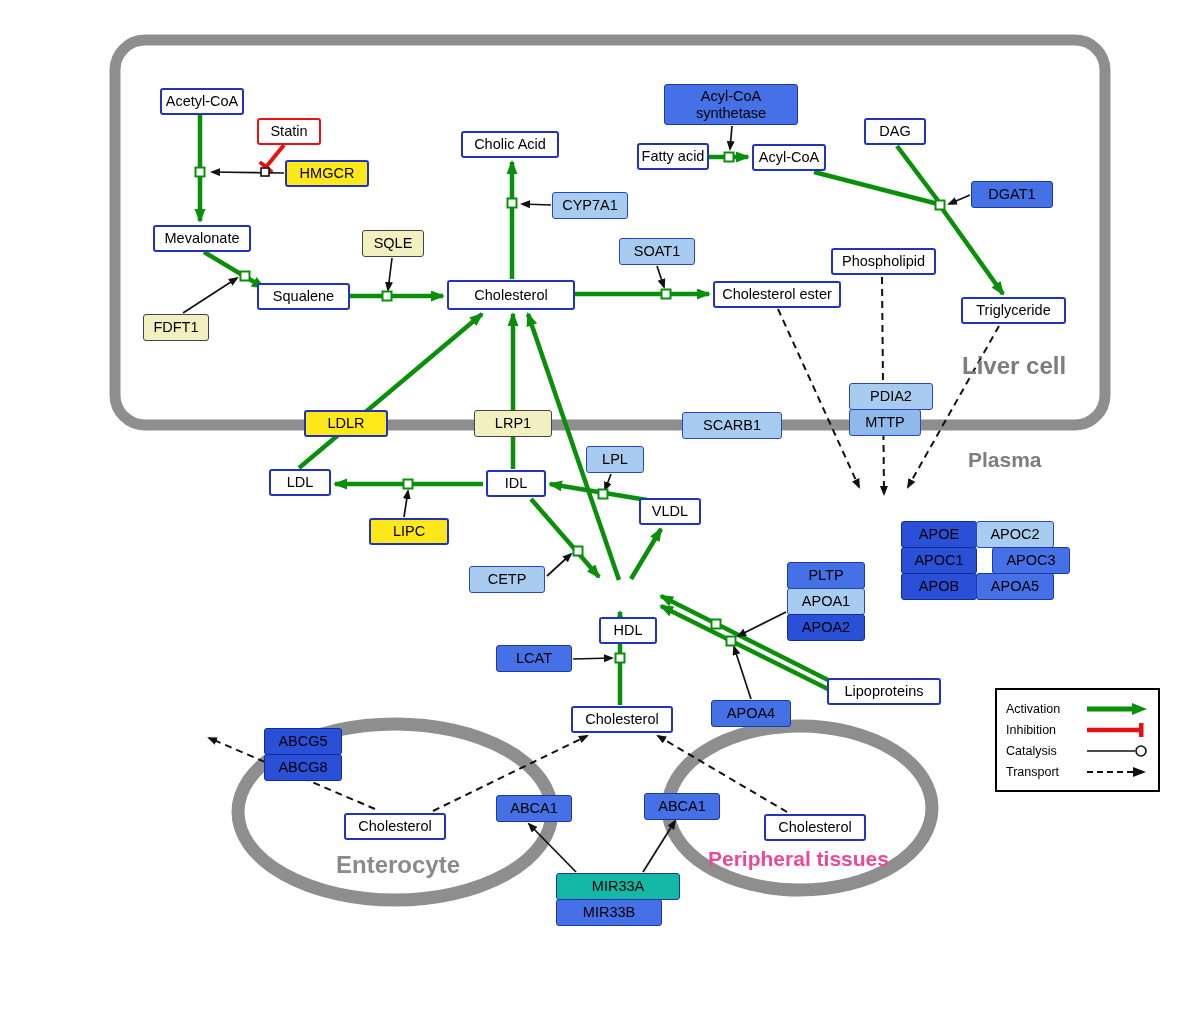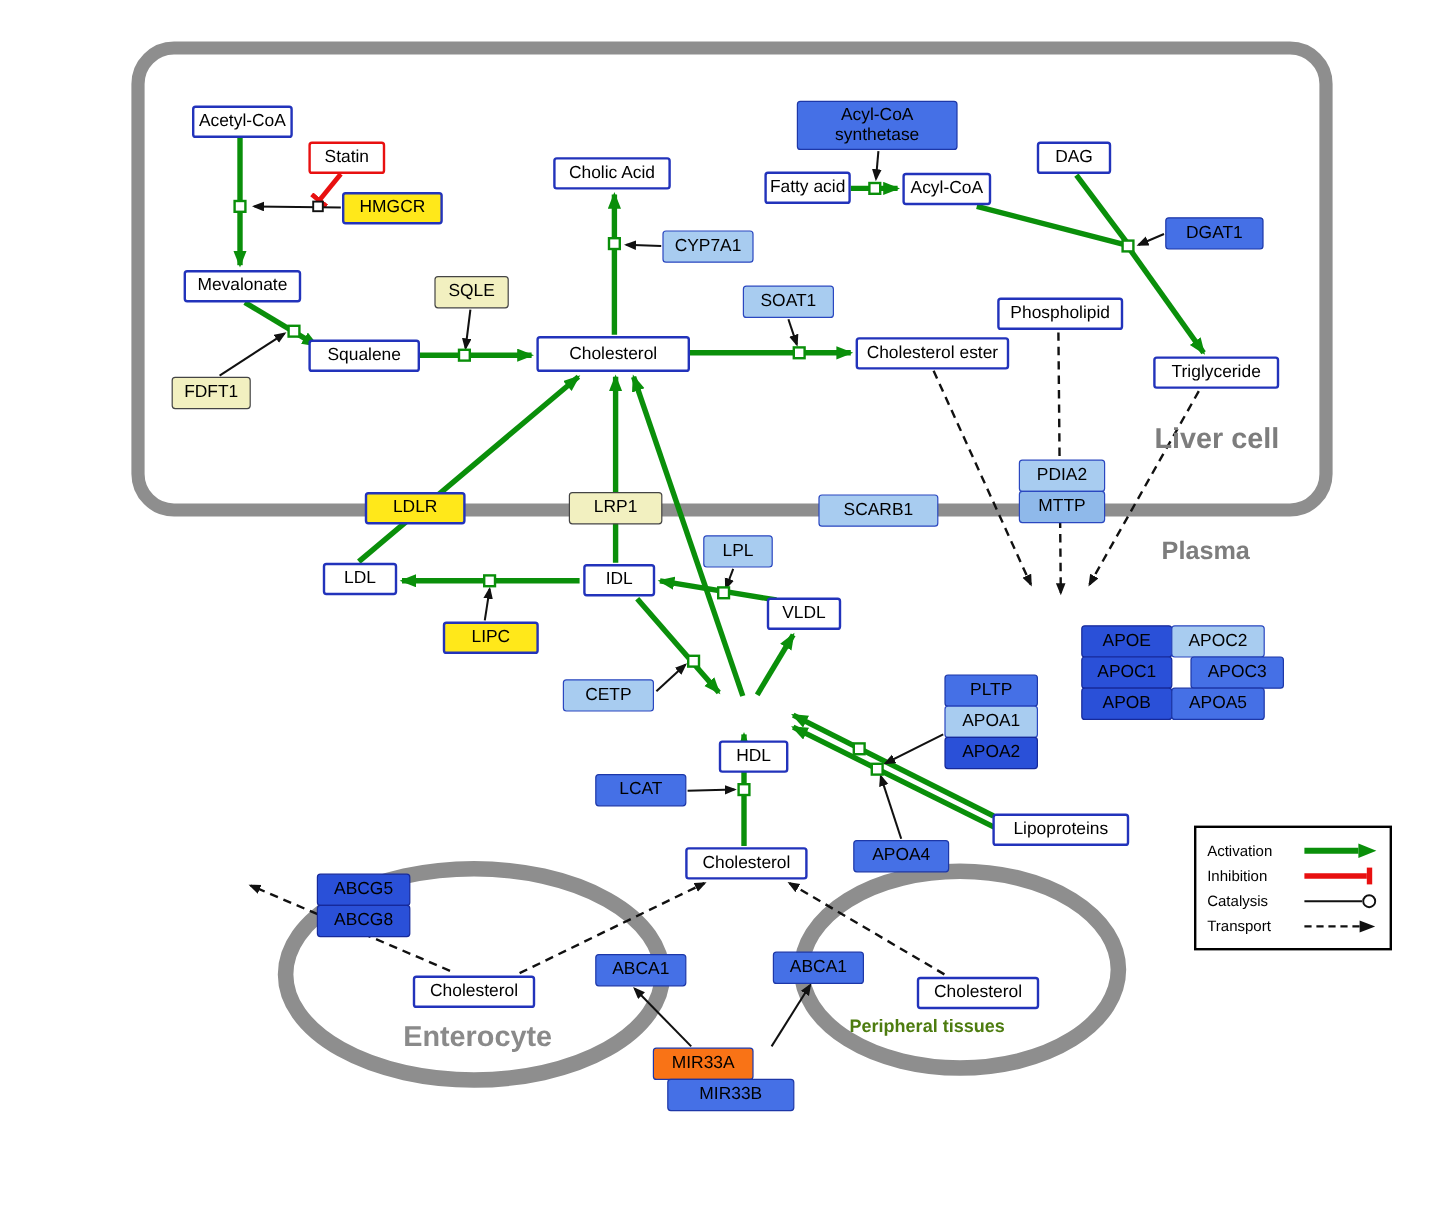--- a/index.html
+++ b/index.html
@@ -7,21 +7,21 @@
          font-family:"Liberation Sans",sans-serif;overflow:hidden;}
   #edge-layer{position:absolute;left:0;top:0;z-index:1;}
   #node-layer{position:absolute;left:0;top:0;width:100%;height:100%;z-index:3;}
   .node{position:absolute;display:flex;align-items:center;justify-content:center;
         text-align:center;box-sizing:border-box;font-size:14.5px;color:#000;
         border-radius:3px;white-space:pre-line;line-height:1.12;background:#fff;}
   .comp-label{position:absolute;z-index:2;font-weight:bold;color:#7d7d7d;}
   #label-liver{left:962px;top:352px;font-size:24px;}
   #label-plasma{left:968px;top:448px;font-size:21px;}
   #label-enterocyte{left:336px;top:851px;font-size:24px;color:#8a8a8a;}
-  #label-peripheral{left:708px;top:847px;font-size:15px;color:#4d7c0f;}
+  #label-peripheral{left:708px;top:847px;font-size:21px;color:#ec4899;}
   #legend{position:absolute;left:995px;top:688px;width:165px;z-index:4;background:#fff;
           border:2px solid #000;padding:8px 9px;box-sizing:border-box;}
   .lg-row{display:flex;align-items:center;justify-content:space-between;height:21px;}
   .lg-label{font-size:12.5px;color:#000;}
 </style>
 </head>
 <body>
 
 <div id="stage">
   <svg id="edge-layer" width="1200" height="1013" viewBox="0 0 1200 1013">
@@ -109,21 +109,21 @@
       <div class="node" style="left: 619px; top: 238px; width: 76px; height: 27px; background: rgb(168, 204, 240); border: 1.5px solid rgb(42, 71, 192);">SOAT1</div>
       <div class="node" style="left: 713px; top: 281px; width: 128px; height: 27px; background: rgb(255, 255, 255); border: 2.5px solid rgb(34, 51, 187);">Cholesterol ester</div>
       <div class="node" style="left: 664px; top: 84px; width: 134px; height: 41px; background: rgb(69, 112, 230); border: 1.5px solid rgb(29, 55, 168);">Acyl-CoA
 synthetase</div>
       <div class="node" style="left: 637px; top: 143px; width: 72px; height: 27px; background: rgb(255, 255, 255); border: 2.5px solid rgb(34, 51, 187);">Fatty acid</div>
       <div class="node" style="left: 752px; top: 144px; width: 74px; height: 27px; background: rgb(255, 255, 255); border: 2.5px solid rgb(34, 51, 187);">Acyl-CoA</div>
       <div class="node" style="left: 864px; top: 118px; width: 62px; height: 27px; background: rgb(255, 255, 255); border: 2.5px solid rgb(34, 51, 187);">DAG</div>
       <div class="node" style="left: 971px; top: 181px; width: 82px; height: 27px; background: rgb(69, 112, 230); border: 1.5px solid rgb(29, 55, 168);">DGAT1</div>
       <div class="node" style="left: 831px; top: 248px; width: 105px; height: 27px; background: rgb(255, 255, 255); border: 2.5px solid rgb(34, 51, 187);">Phospholipid</div>
       <div class="node" style="left: 961px; top: 297px; width: 105px; height: 27px; background: rgb(255, 255, 255); border: 2.5px solid rgb(34, 51, 187);">Triglyceride</div>
-      <div class="node" style="left: 849px; top: 383px; width: 72px; height: 27px; background: rgb(168, 204, 240); border: 1.5px solid rgb(42, 71, 192);">PDIA2</div>
+      <div class="node" style="left: 849px; top: 383px; width: 84px; height: 27px; background: rgb(168, 204, 240); border: 1.5px solid rgb(42, 71, 192);">PDIA2</div>
       <div class="node" style="left: 849px; top: 409px; width: 72px; height: 27px; background: rgb(143, 185, 234); border: 1.5px solid rgb(42, 71, 192);">MTTP</div>
       <div class="node" style="left: 304px; top: 410px; width: 84px; height: 27px; background: rgb(255, 232, 26); border: 2px solid rgb(34, 51, 187);">LDLR</div>
       <div class="node" style="left: 474px; top: 410px; width: 78px; height: 27px; background: rgb(242, 240, 192); border: 1.5px solid rgb(68, 68, 68);">LRP1</div>
       <div class="node" style="left: 682px; top: 412px; width: 100px; height: 27px; background: rgb(168, 204, 240); border: 1.5px solid rgb(42, 71, 192);">SCARB1</div>
       <div class="node" style="left: 269px; top: 469px; width: 62px; height: 27px; background: rgb(255, 255, 255); border: 2.5px solid rgb(34, 51, 187);">LDL</div>
       <div class="node" style="left: 486px; top: 470px; width: 60px; height: 27px; background: rgb(255, 255, 255); border: 2.5px solid rgb(34, 51, 187);">IDL</div>
       <div class="node" style="left: 586px; top: 446px; width: 58px; height: 27px; background: rgb(168, 204, 240); border: 1.5px solid rgb(42, 71, 192);">LPL</div>
       <div class="node" style="left: 639px; top: 498px; width: 62px; height: 27px; background: rgb(255, 255, 255); border: 2.5px solid rgb(34, 51, 187);">VLDL</div>
       <div class="node" style="left: 369px; top: 518px; width: 80px; height: 27px; background: rgb(255, 232, 26); border: 2px solid rgb(34, 51, 187);">LIPC</div>
       <div class="node" style="left: 469px; top: 566px; width: 76px; height: 27px; background: rgb(168, 204, 240); border: 1.5px solid rgb(42, 71, 192);">CETP</div>
@@ -140,21 +140,21 @@
       <div class="node" style="left: 496px; top: 645px; width: 76px; height: 27px; background: rgb(69, 112, 230); border: 1.5px solid rgb(29, 55, 168);">LCAT</div>
       <div class="node" style="left: 711px; top: 700px; width: 80px; height: 27px; background: rgb(69, 112, 230); border: 1.5px solid rgb(29, 55, 168);">APOA4</div>
       <div class="node" style="left: 827px; top: 678px; width: 114px; height: 27px; background: rgb(255, 255, 255); border: 2.5px solid rgb(34, 51, 187);">Lipoproteins</div>
       <div class="node" style="left: 571px; top: 706px; width: 102px; height: 27px; background: rgb(255, 255, 255); border: 2.5px solid rgb(34, 51, 187);">Cholesterol</div>
       <div class="node" style="left: 264px; top: 728px; width: 78px; height: 27px; background: rgb(42, 80, 216); border: 1.5px solid rgb(22, 41, 154);">ABCG5</div>
       <div class="node" style="left: 264px; top: 754px; width: 78px; height: 27px; background: rgb(42, 80, 216); border: 1.5px solid rgb(22, 41, 154);">ABCG8</div>
       <div class="node" style="left: 344px; top: 813px; width: 102px; height: 27px; background: rgb(255, 255, 255); border: 2.5px solid rgb(34, 51, 187);">Cholesterol</div>
       <div class="node" style="left: 496px; top: 795px; width: 76px; height: 27px; background: rgb(69, 112, 230); border: 1.5px solid rgb(29, 55, 168);">ABCA1</div>
       <div class="node" style="left: 644px; top: 793px; width: 76px; height: 27px; background: rgb(69, 112, 230); border: 1.5px solid rgb(29, 55, 168);">ABCA1</div>
       <div class="node" style="left: 764px; top: 814px; width: 102px; height: 27px; background: rgb(255, 255, 255); border: 2.5px solid rgb(34, 51, 187);">Cholesterol</div>
-      <div class="node" style="left: 544px; top: 873px; width: 84px; height: 27px; background: #f97316; border: 1.5px solid rgb(29, 55, 168);">MIR33A</div>
+      <div class="node" style="left: 556px; top: 873px; width: 124px; height: 27px; background: #14b8a6; border: 1.5px solid rgb(29, 55, 168);">MIR33A</div>
       <div class="node" style="left: 556px; top: 899px; width: 106px; height: 27px; background: rgb(69, 112, 230); border: 1.5px solid rgb(29, 55, 168);">MIR33B</div>
     </div>
   <div class="comp-label" id="label-liver">Liver cell</div>
   <div class="comp-label" id="label-plasma">Plasma</div>
   <div class="comp-label" id="label-enterocyte">Enterocyte</div>
   <div class="comp-label" id="label-peripheral">Peripheral tissues</div>
   <div id="legend">
       <div class="lg-row">
         <span class="lg-label">Activation</span>
         <svg width="64" height="16">

